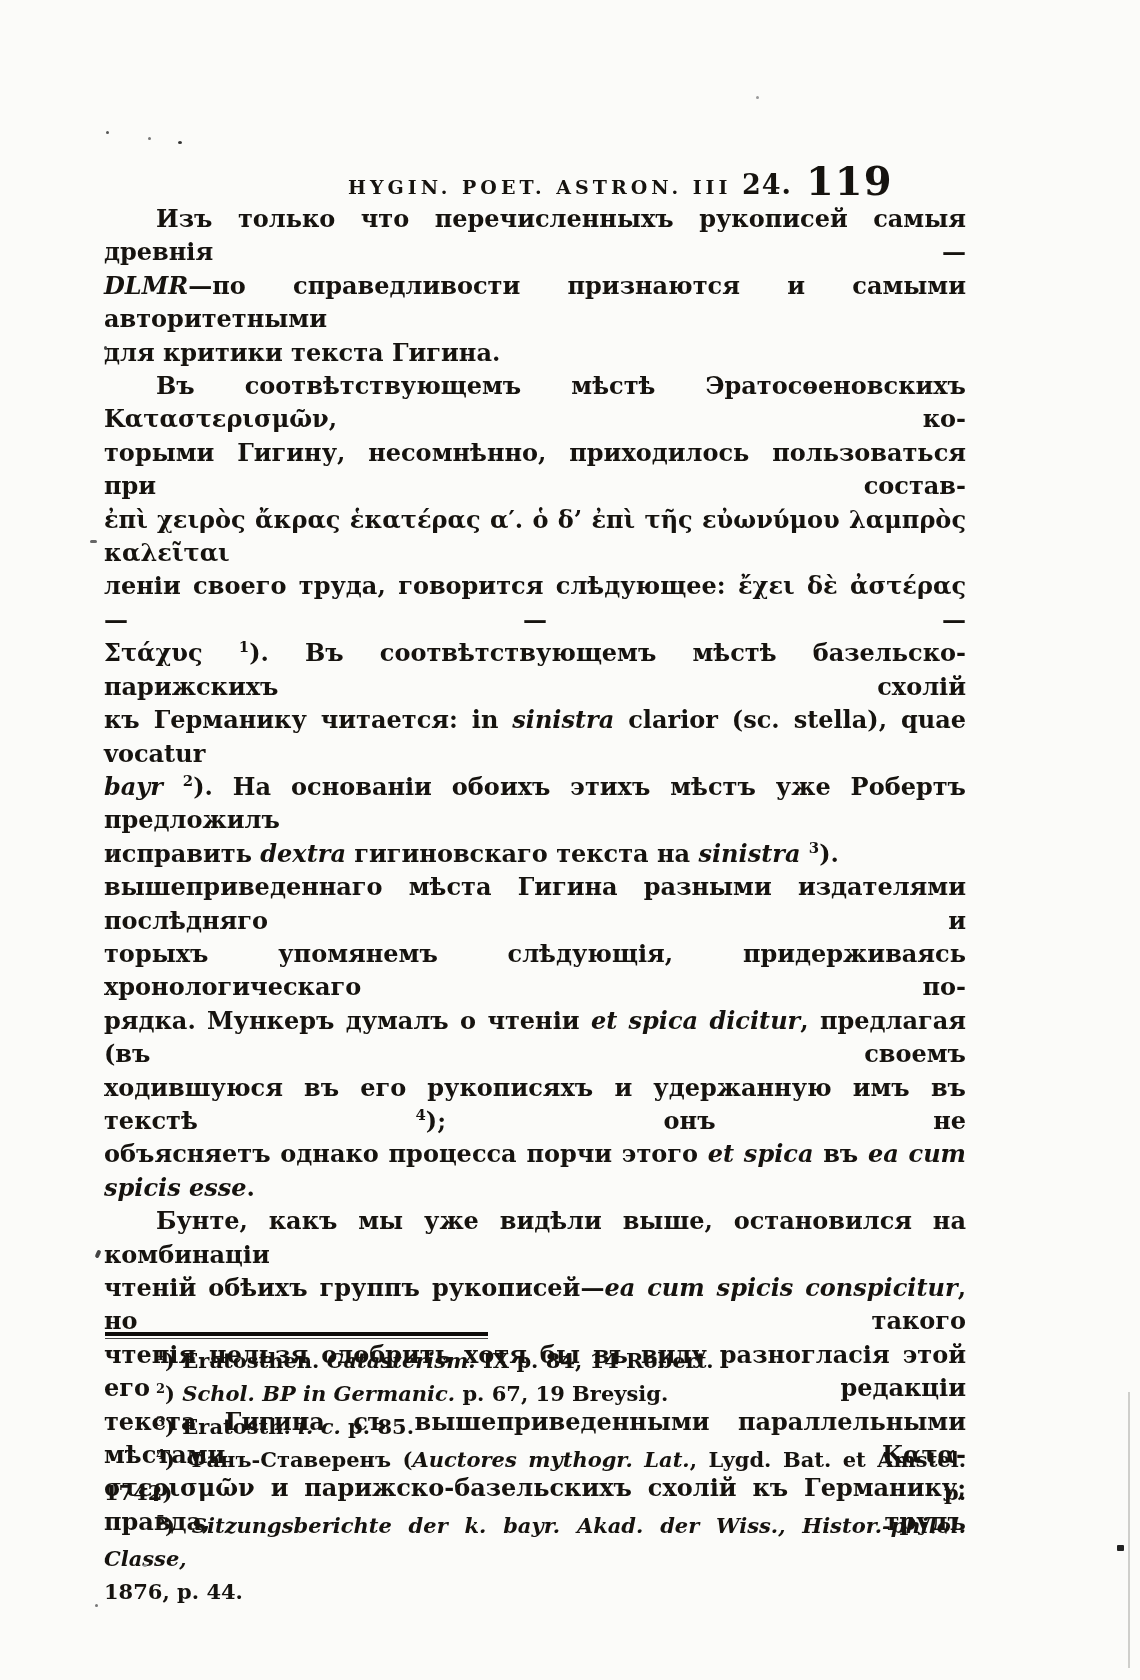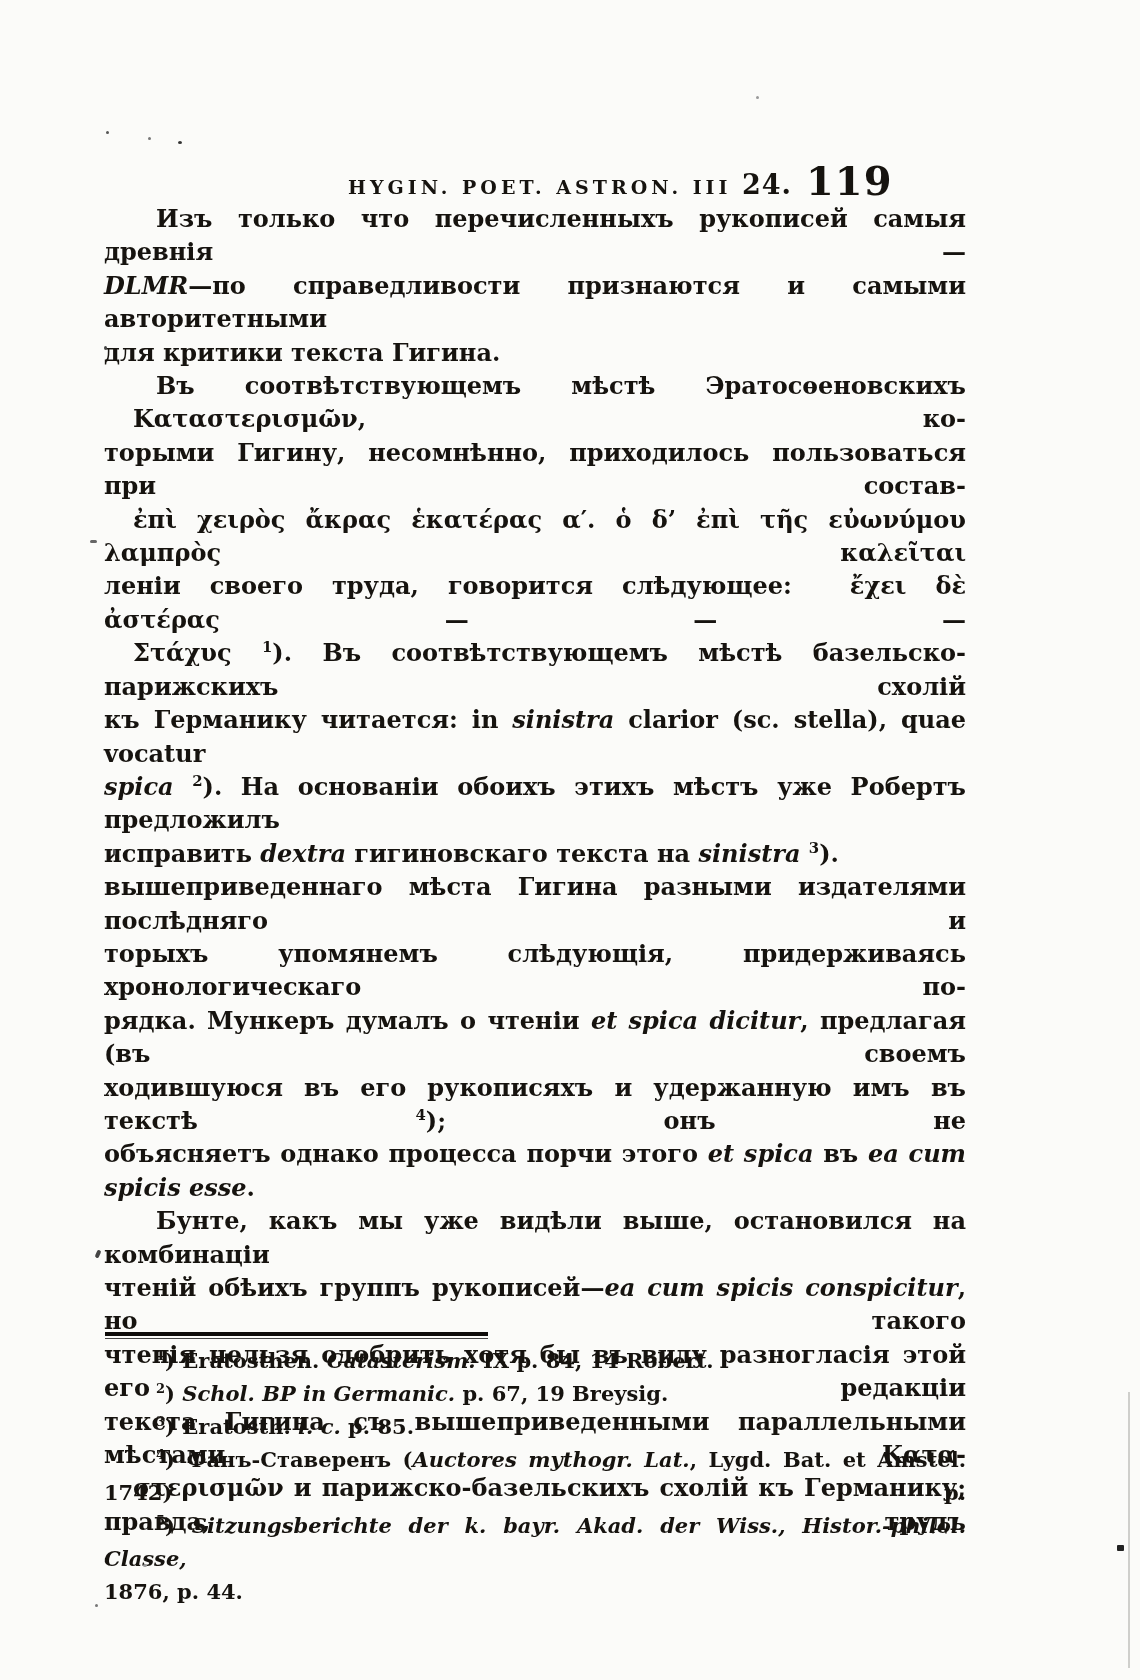--- a/index.html
+++ b/index.html
@@ -25,21 +25,21 @@
   }
   
   .body-text{
     position:absolute;top:202px;left:104px;width:862px;
     font-size:24px;font-weight:700;line-height:33.4px;
   }
   .line{text-align:justify;text-align-last:justify;}
   .line.no-j{text-align-last:left;}
   .ind{text-indent:52px;}
   .it{font-style:italic;margin-top:11px;}
-  .gk{font-style:normal;margin-left:29px;}
+  .gk{font-style:normal;}
   .sup{vertical-align:super;font-size:0.62em;line-height:0;}
   
   .footnote-rule{position:absolute;top:1332px;left:105px;width:383px;height:4px;background:#0e0c0a;}
   .footnote-rule::after{content:"";position:absolute;left:0;top:6px;width:383px;height:1px;background:#444;}
   .footnotes{
     position:absolute;top:1344px;left:104px;width:862px;
     font-size:21px;font-weight:700;line-height:33px;
   }
   .fline{text-align:left;}
   .fline.j{text-align:justify;text-align-last:justify;}
@@ -63,21 +63,21 @@
   <div class="body-text" id="body-text">
       <div class="line ind"><span class="">Изъ только что перечисленныхъ рукописей самыя древнія —</span></div>
       <div class="line"><span class="it">DLMR</span><span class="">—по справедливости признаются и самыми авторитетными</span></div>
       <div class="line no-j"><span class="">для критики текста Гигина.</span></div>
       <div class="line ind"><span class="">Въ соотвѣтствующемъ мѣстѣ Эратосѳеновскихъ </span><span class="gk">Καταστερισμῶν</span><span class="">, ко-</span></div>
       <div class="line"><span class="">торыми Гигину, несомнѣнно, приходилось пользоваться при состав-</span></div>
       <div class="line"><span class="gk">ἐπὶ χειρὸς ἄκρας ἑκατέρας α′. ὁ δ’ ἐπὶ τῆς εὐωνύμου λαμπρὸς καλεῖται</span></div>
       <div class="line"><span class="">леніи своего труда, говорится слѣдующее: </span><span class="gk">ἔχει δὲ ἀστέρας</span><span class=""> — — —</span></div>
       <div class="line"><span class="gk">Στάχυς </span><span class="sup">1</span><span class="">). Въ соотвѣтствующемъ мѣстѣ базельско-парижскихъ схолій</span></div>
       <div class="line"><span class="">къ Германику читается: in </span><span class="it">sinistra</span><span class=""> clarior (sc. stella), quae vocatur</span></div>
-      <div class="line"><span class="it">spica </span><span class="sup">2</span><span class="">). На основаніи обоихъ этихъ мѣстъ уже Робертъ предложилъ</span></div>
+      <div class="line"><span class="it">bayr </span><span class="sup">2</span><span class="">). На основаніи обоихъ этихъ мѣстъ уже Робертъ предложилъ</span></div>
       <div class="line no-j"><span class="">исправить </span><span class="it">dextra</span><span class=""> гигиновскаго текста на </span><span class="it">sinistra </span><span class="sup">3</span><span class="">).</span></div>
       <div class="line"><span class="">вышеприведеннаго мѣста Гигина разными издателями послѣдняго и</span></div>
       <div class="line"><span class="">торыхъ упомянемъ слѣдующія, придерживаясь хронологическаго по-</span></div>
       <div class="line"><span class="">рядка. Мункеръ думалъ о чтеніи </span><span class="it">et spica dicitur</span><span class="">, предлагая (въ своемъ</span></div>
       <div class="line"><span class="">ходившуюся въ его рукописяхъ и удержанную имъ въ текстѣ </span><span class="sup">4</span><span class="">); онъ не</span></div>
       <div class="line no-j"><span class="">объясняетъ однако процесса порчи этого </span><span class="it">et spica</span><span class=""> въ </span><span class="it">ea cum spicis esse</span><span class="">.</span></div>
       <div class="line ind"><span class="">Бунте, какъ мы уже видѣли выше, остановился на комбинаціи</span></div>
       <div class="line"><span class="">чтеній обѣихъ группъ рукописей—</span><span class="it">ea cum spicis conspicitur</span><span class="">, но такого</span></div>
       <div class="line"><span class="">чтенія нельзя одобрить хотя бы въ виду разногласія этой его редакціи</span></div>
       <div class="line"><span class="">текста Гигина съ вышеприведенными параллельными мѣстами </span><span class="gk">Κατα-</span></div>

